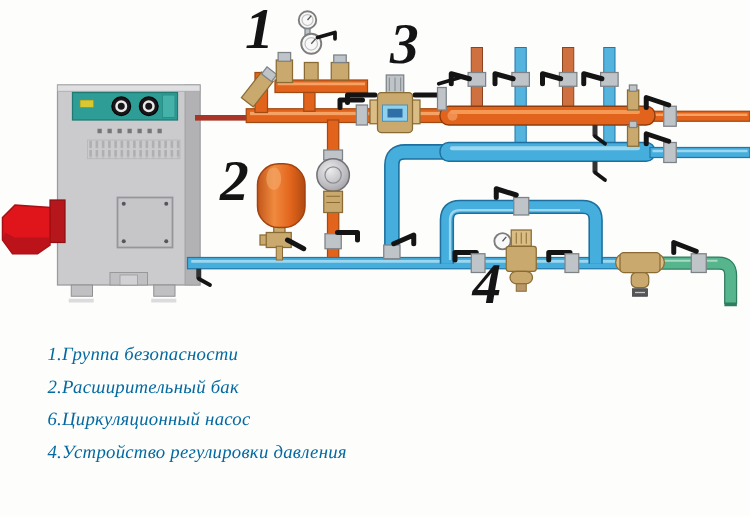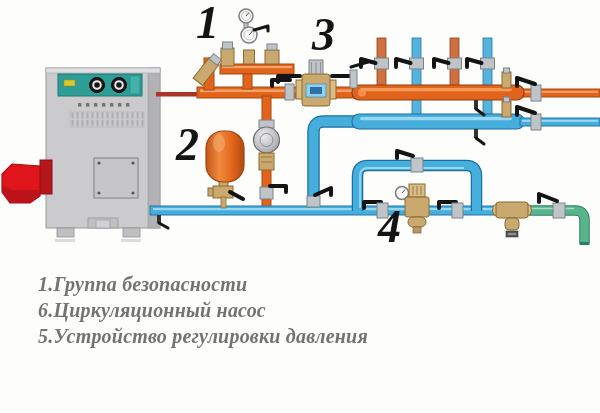--- a/index.html
+++ b/index.html
@@ -7,23 +7,23 @@
     position:relative;
     width:600px;height:413px;
     background:#fdfdfc;
     overflow:hidden;
     font-family:"Liberation Serif", serif;
   }
   .diagram-svg{position:absolute;left:0;top:0;}
   .legend{
     position:absolute;left:38px;top:271px;
     font-family:"Liberation Serif", serif;
-    font-style:italic;font-weight:bold;
-    font-size:20px;line-height:26px;
-    color:#737373;letter-spacing:.2px;
+    font-style:italic;font-weight:normal;
+    font-size:15px;line-height:26px;
+    color:#0369a1;letter-spacing:.2px;
     white-space:nowrap;
   }
   
   .pipe-hot{fill:var(--supply-pipe);stroke:#a34a12;stroke-width:1;}
   .pipe-hot-riser{fill:#cf7040;stroke:#8a4520;stroke-width:.8;}
   .pipe-cold{fill:var(--return-pipe);stroke:#2277a8;stroke-width:1;}
   .pipe-cold-riser{fill:#55b4de;stroke:#2277a8;stroke-width:.8;}
   .stroke-cold{stroke:var(--return-pipe);}
   .stroke-green{stroke:var(--inlet-pipe);}
   .brass{fill:var(--brass);stroke:#8a6b33;stroke-width:1;}
@@ -337,17 +337,18 @@
     <g font-family="'Liberation Serif', serif" font-style="italic" font-weight="bold" font-size="46" fill="#141414">
       <text x="196" y="38">1</text>
       <text x="176" y="160">2</text>
       <text x="312" y="50">3</text>
       <text x="378" y="242">4</text>
     </g>
   </svg>
 
   <div class="legend">
     <div>1.Группа безопасности</div>
+    <div>2.Расширительный бак</div>
     <div>6.Циркуляционный насос</div>
-    <div>5.Устройство регулировки давления</div>
+    <div>4.Устройство регулировки давления</div>
   </div>
 
 </div>
 
 </body></html>

